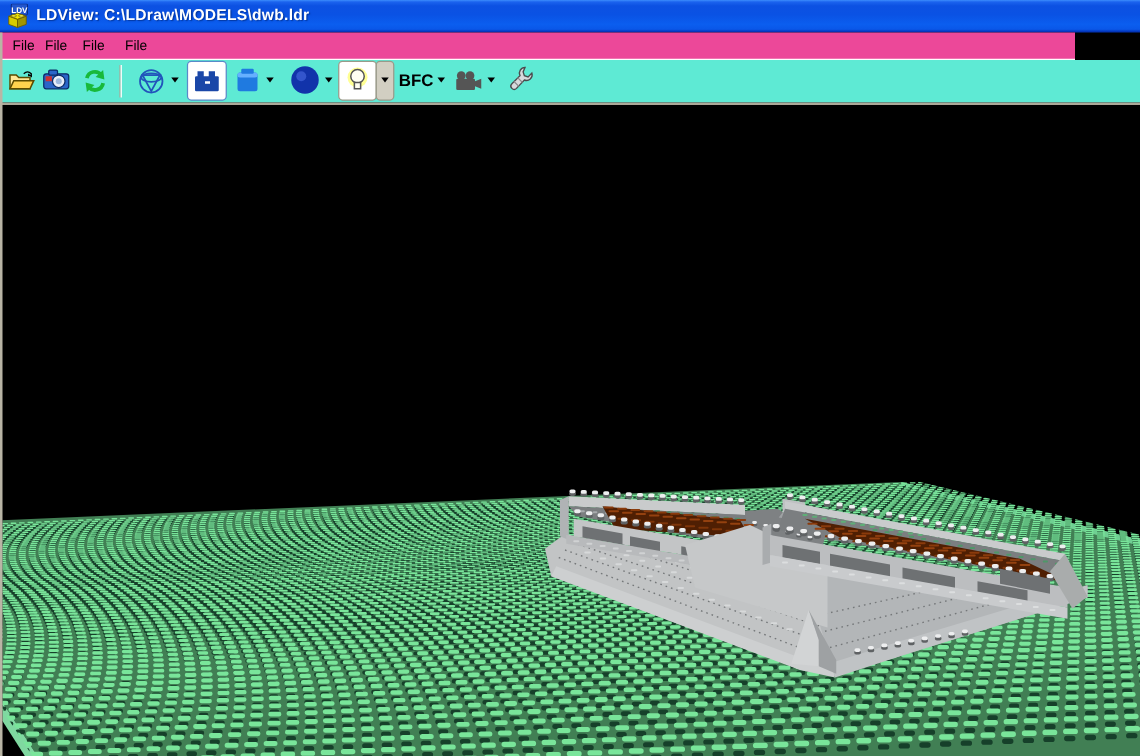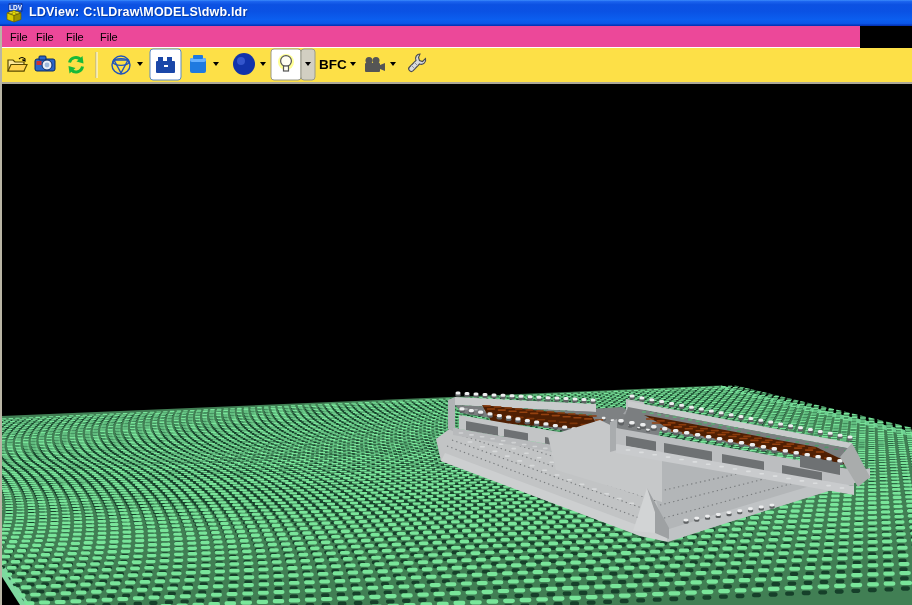--- a/index.html
+++ b/index.html
@@ -2,21 +2,21 @@
 <html><head><meta charset="utf-8"><style>
 html,body{margin:0;padding:0;width:912px;height:605px;overflow:hidden;background:#000;}
 body{font-family:"Liberation Sans",sans-serif;}
 #win{position:absolute;left:0;top:0;width:912px;height:605px;}
 #title{position:absolute;left:0;top:0;width:912px;height:26px;
 background:linear-gradient(#3c8dfc 0%,#1b63ee 6%,#0c51e2 18%,#0a52e4 45%,#0b5eef 75%,#0a57e8 90%,#0436bb 97%,#0433b2 100%);}
 #title .txt{position:absolute;left:29px;top:5px;color:#fff;font-size:12.5px;font-weight:bold;letter-spacing:0.2px;text-shadow:1px 1px 1px #03369e;}
 #ico{position:absolute;left:5px;top:3px;width:20px;height:20px;}
 #menubar{position:absolute;left:0;top:26px;width:860px;height:21px;background:#ec4899;border-bottom:1px solid #fff;}
 #menubar span{position:absolute;top:5px;font-size:11px;color:#000;}
-#toolbar{position:absolute;left:0;top:48px;width:912px;height:34px;background:#fde047;}
+#toolbar{position:absolute;left:0;top:48px;width:912px;height:34px;background:#5eead4;}
 #tbline{position:absolute;left:0;top:82px;width:912px;height:2px;background:#aca899;}
 #view{position:absolute;left:2px;top:84px;width:910px;height:521px;background:#000;}
 #lborder{position:absolute;left:0;top:26px;width:2px;height:579px;background:#b9b5a5;}
 </style></head><body>
 <div id="win">
   <div id="title">
     <svg id="ico" viewBox="0 0 20 20">
       <rect x="4" y="0" width="13" height="9" rx="1" fill="#2255cc" stroke="#0a2a80" stroke-width="0.8"></rect>
       <text x="10.5" y="7" font-size="6.5" font-weight="bold" fill="#fff" text-anchor="middle" font-family="Liberation Sans">LDV</text>
       <polygon points="2,10 9,7.5 16,10 9,12.5" fill="#f0e400" stroke="#6a5e00" stroke-width="0.7"></polygon>

